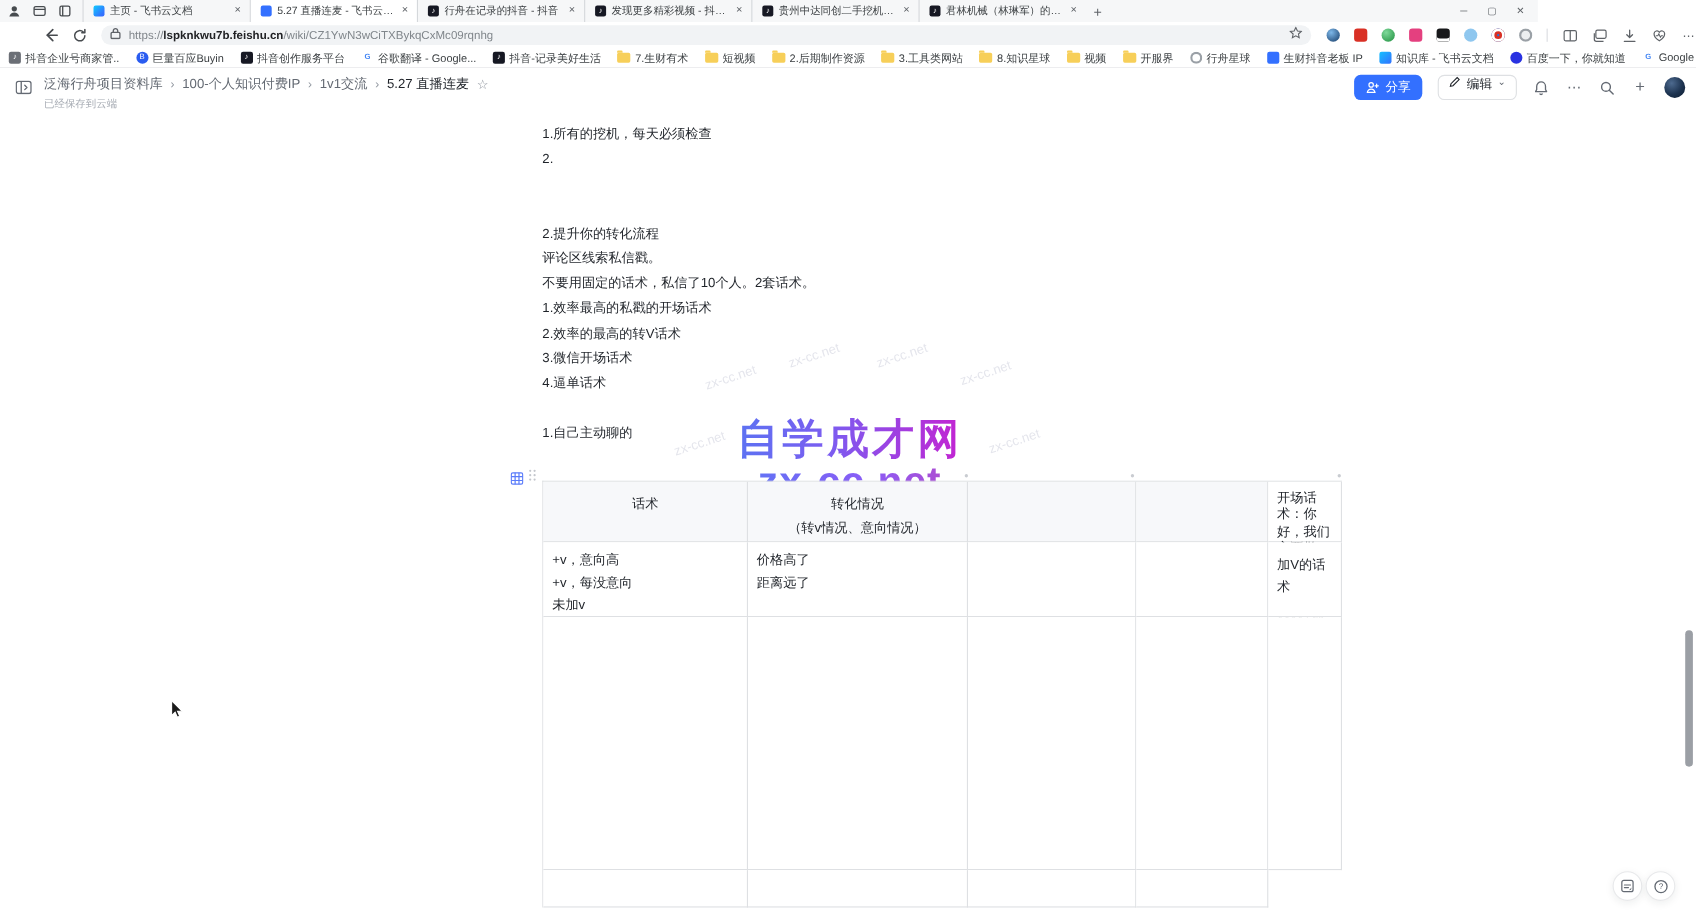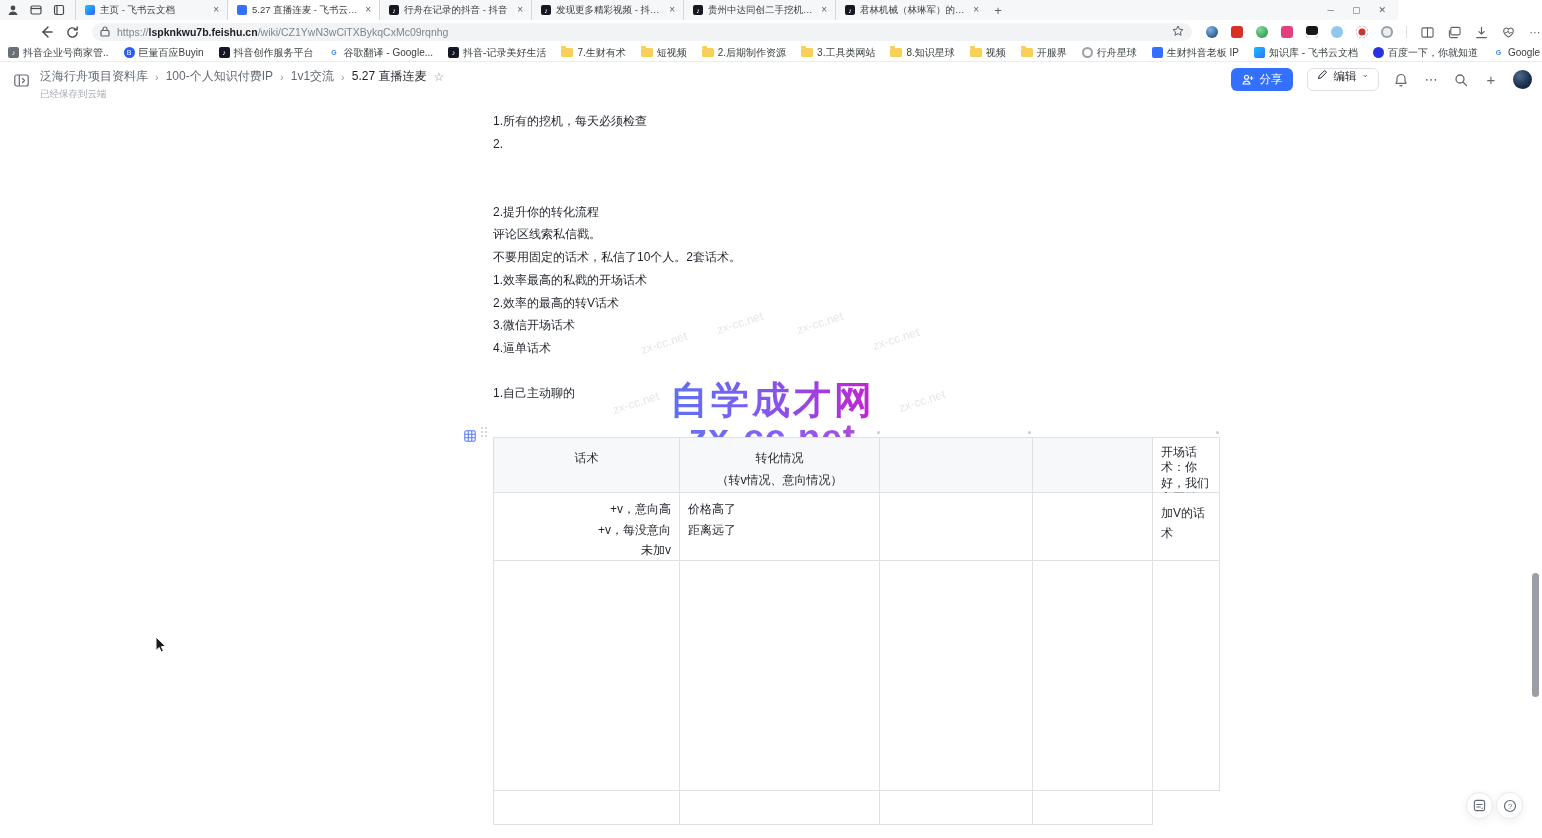--- a/index.html
+++ b/index.html
@@ -63,21 +63,21 @@
   .wm-main { position:absolute; left:600px; top:276px; width:345px; text-align:center; pointer-events:none; }
   .wm-title { font-size:38px; font-weight:bold; letter-spacing:3px; background:linear-gradient(90deg,#4285f4 0%,#7c5cf0 45%,#c026d3 78%,#d63aa6 100%); -webkit-background-clip:text; background-clip:text; color:transparent; line-height:40px; }
   .wm-site { font-size:37px; font-weight:bold; letter-spacing:1px; background:linear-gradient(90deg,#4285f4 0%,#8b5cf6 55%,#d63aa6 100%); -webkit-background-clip:text; background-clip:text; color:transparent; line-height:40px; margin-top:-2px; }
   .wm-tile { position:absolute; font-size:12px; color:rgba(130,135,170,0.22); transform:rotate(-18deg); pointer-events:none; }
 
   .doctable { position:absolute; left:493px; top:333px; display:grid; grid-template-columns:186px 200px 153px 120px 67px; grid-template-rows:55px 68px 230px 34px; border-top:1px solid #dee0e3; border-left:1px solid #dee0e3; }
   .cell { border-right:1px solid #dee0e3; border-bottom:1px solid #dee0e3; font-size:12px; color:#1f2329; padding:6px 8px; background:#fff; }
   .th { background:#f7f8fa; text-align:center; padding-top:12px; }
   .th .sub { margin-top:5px; }
   .c-r1c1 { line-height:15.4px; padding-top:7px; }
-  .c-r1c2 { text-align:right; padding-top:6px; }
+  .c-r1c2 { text-align:left; padding-top:6px; }
   .c-r1c2 div, .c-r1c3 div { line-height:20.5px; }
   .c-r1c3 { padding-top:6px; }
   .c-r2c1 { padding-top:10px; }
   .r2p { line-height:20px; margin-bottom:21px; }
 
   .tbl-grid-ic { position:absolute; left:464px; top:324px; }
   .tbl-drag { position:absolute; left:481px; top:323px; width:8px; height:14px; display:grid; grid-template-columns:2px 2px; grid-template-rows:2px 2px 2px; gap:2px; }
   .tbl-drag i { background:#c3c6cc; border-radius:50%; }
   .col-dot { position:absolute; width:3px; height:3px; border-radius:50%; background:#c9ccd1; top:327px; }
 

